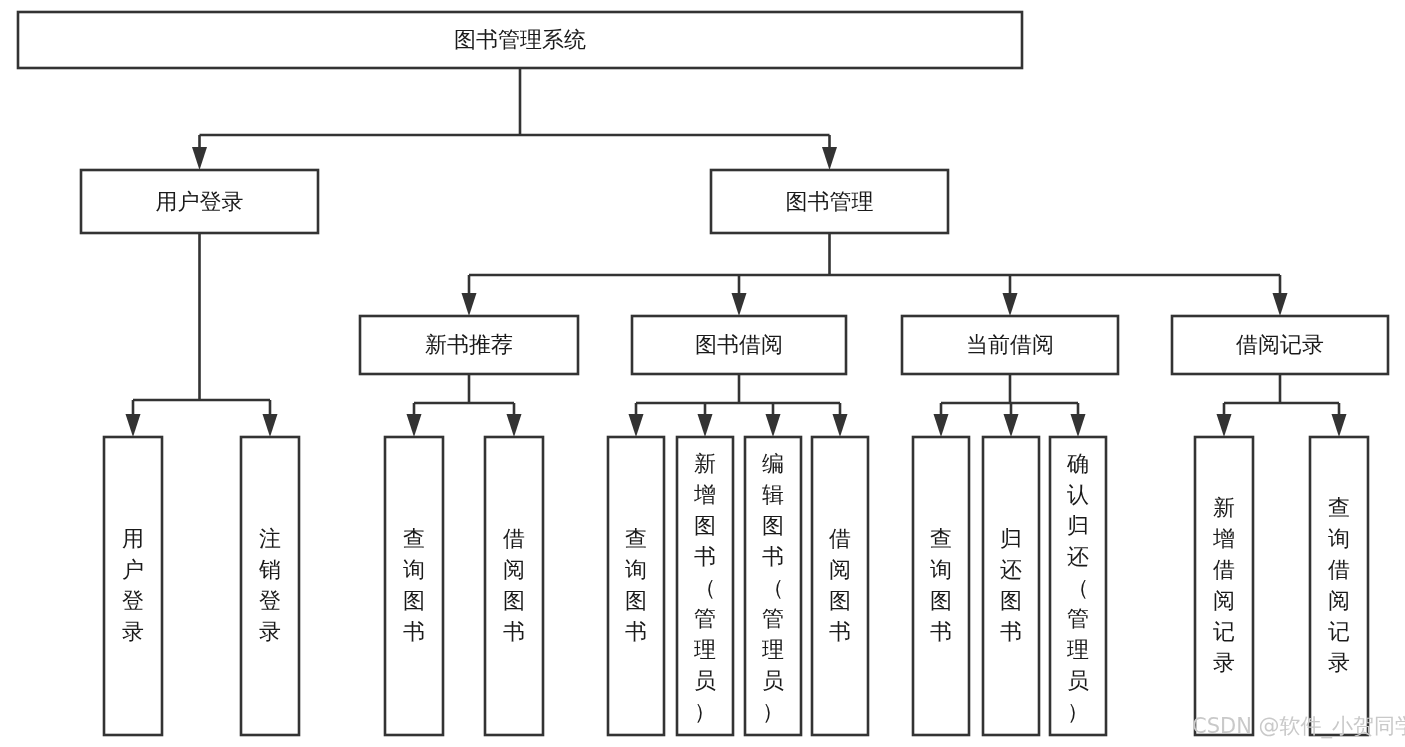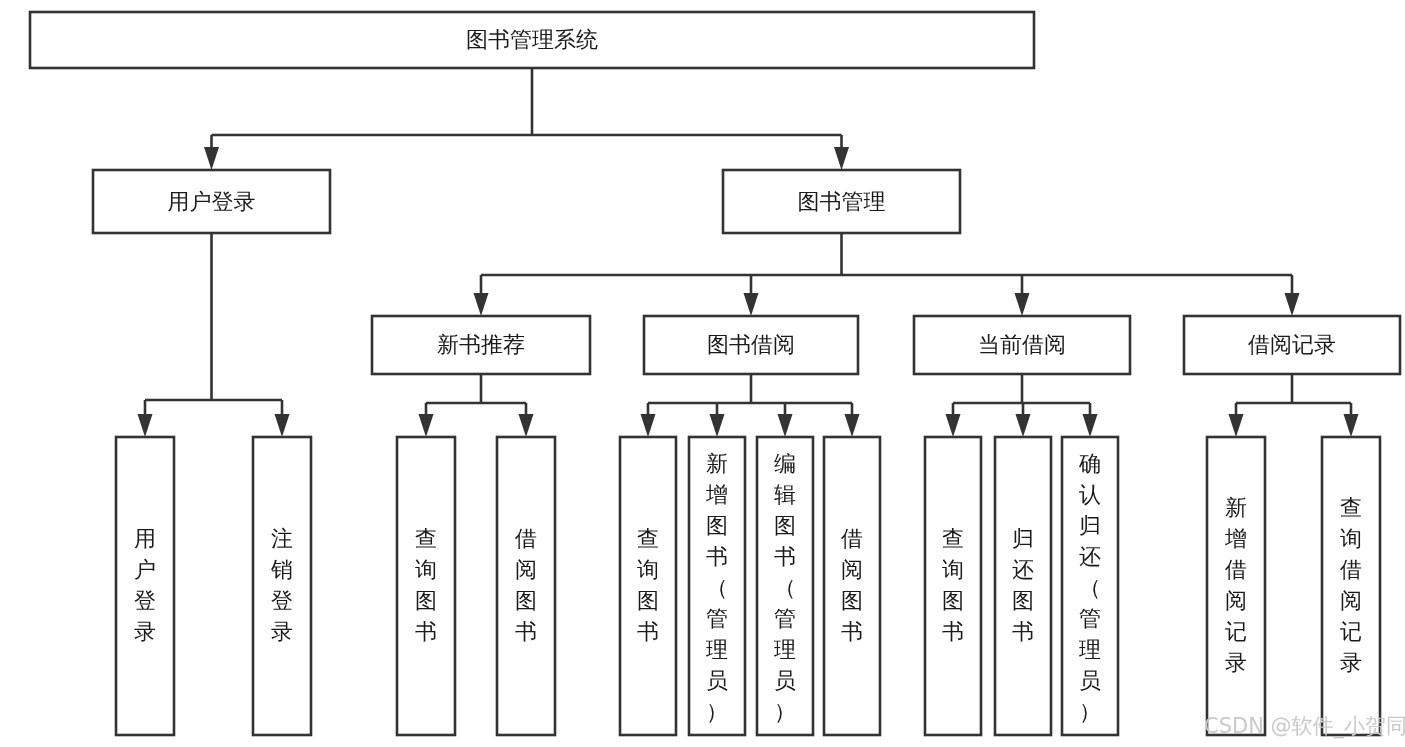--- a/index.html
+++ b/index.html
@@ -9,21 +9,21 @@
   }
   body {
     width: 1405px;
     height: 747px;
     position: relative;
     overflow: hidden;
     font-family: "DejaVu Sans", "Liberation Sans", sans-serif;
   }
   #diagram-root {
     position: absolute;
-    left: 12px;
+    left: 0;
     top: 0;
     width: 1394px;
     height: 747px;
   }
   .node-box {
     fill: #ffffff;
     stroke: #333333;
     stroke-width: 2.6;
   }
   .connector-line {

